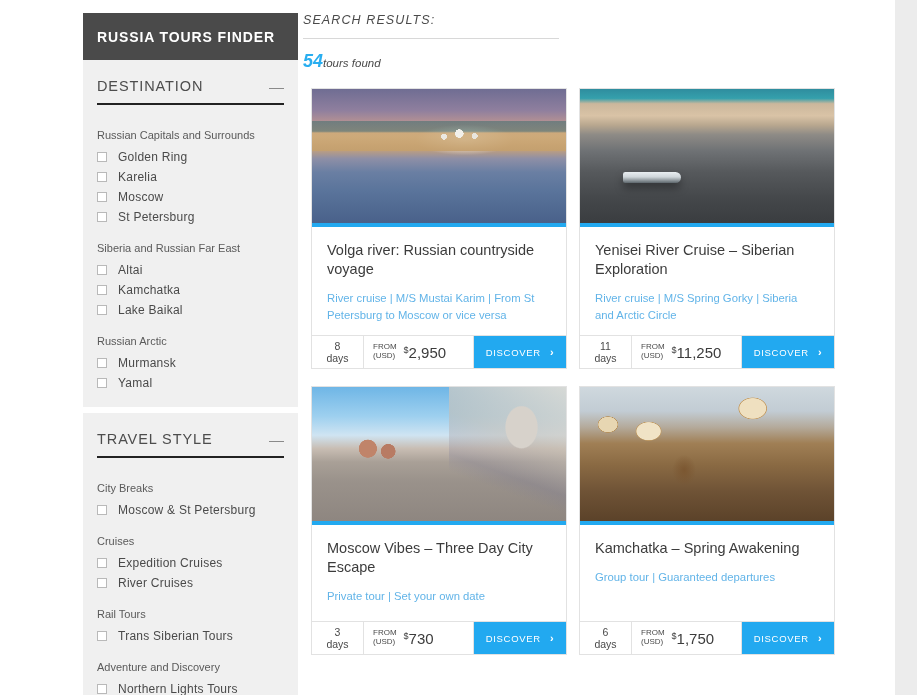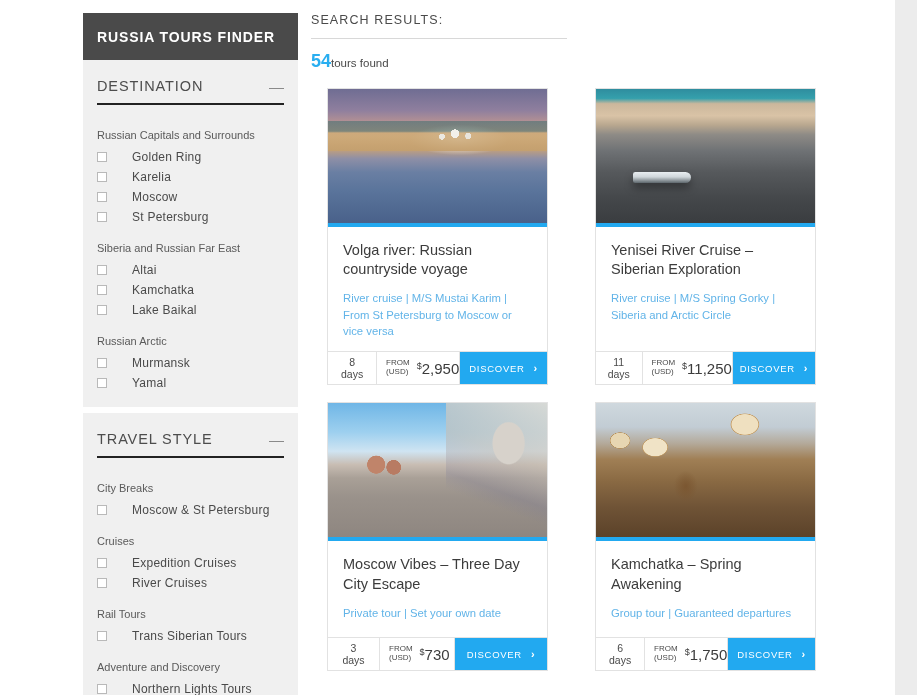--- a/index.html
+++ b/index.html
@@ -68,40 +68,40 @@
   }
   .group-label {
     font-size: 11px;
     color: #5a5a5a;
     padding: 15px 14px 6px 14px;
   }
   .check-row {
     display: flex;
     align-items: center;
     padding: 3px 14px 3px 14px;
-    gap: 14px;
   }
   .cb {
     width: 10px; height: 10px;
     border: 1px solid #b9b9b9;
     background: #ffffff;
     margin-right: 11px;
     flex: 0 0 auto;
   }
   .check-label {
     font-size: 12px;
     color: #4a4a4a;
     letter-spacing: 0.25px;
   }
 
   
   .results {
     position: absolute;
-    left: 311px; top: 13px;
+    left: 303px; top: 13px;
     width: 516px;
+    font-style: italic;
   }
   .results-head {
     font-size: 12.5px;
     color: #4a4a4a;
     letter-spacing: 1.1px;
     padding-bottom: 11px;
     border-bottom: 1px solid #d8d8d8;
     width: 256px;
   }
   .count-row {
@@ -122,26 +122,25 @@
   .grid {
     position: absolute;
     left: 311px; top: 88px;
     width: 516px;
     display: grid;
     grid-template-columns: 248px 248px;
     column-gap: 20px;
     row-gap: 17px;
   }
   .card {
-    width: 221px;
+    width: 256px;
     background: #ffffff;
     border: 1px solid #e2e2e2;
     display: flex;
     flex-direction: column;
-    margin-left: 16px;
   }
   .card-media {
     height: 134px;
     width: 100%;
     position: relative;
     overflow: hidden;
   }
   .card-accent {
     height: 4px;
     background: #22a9f0;

